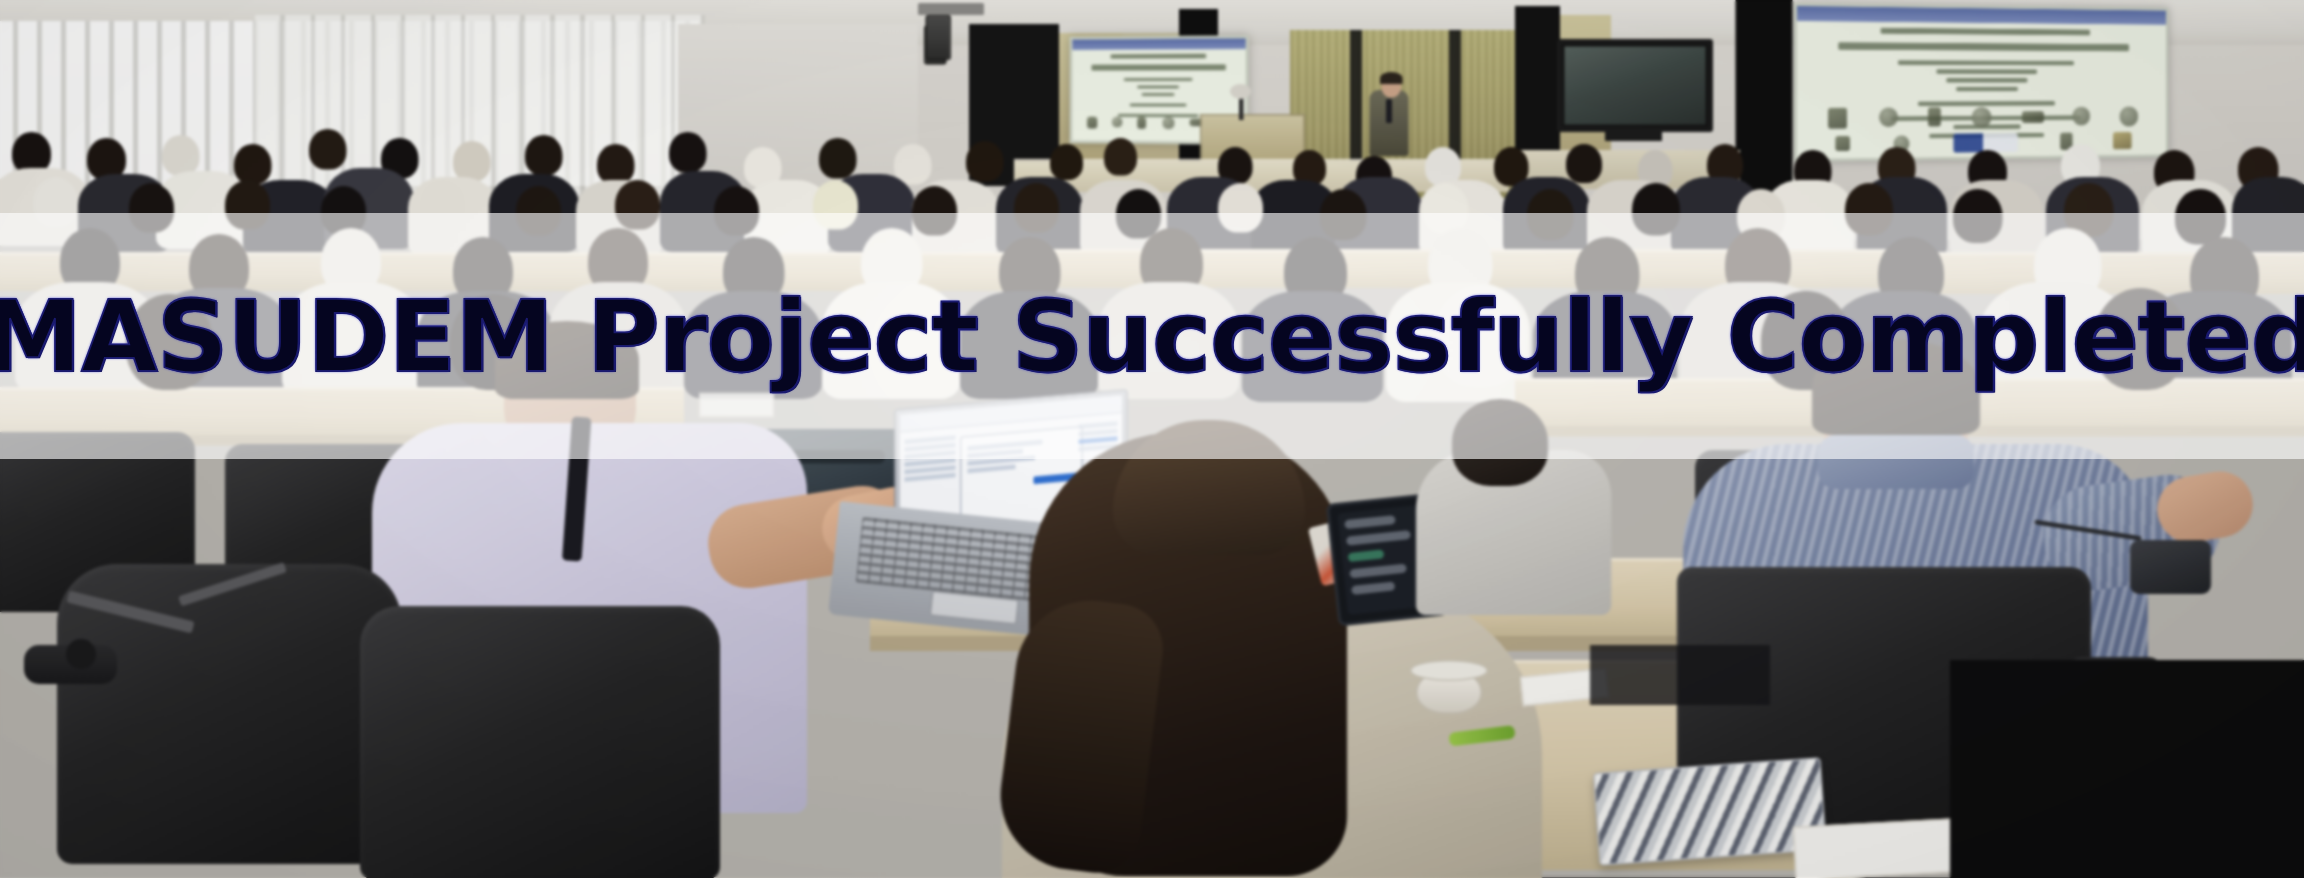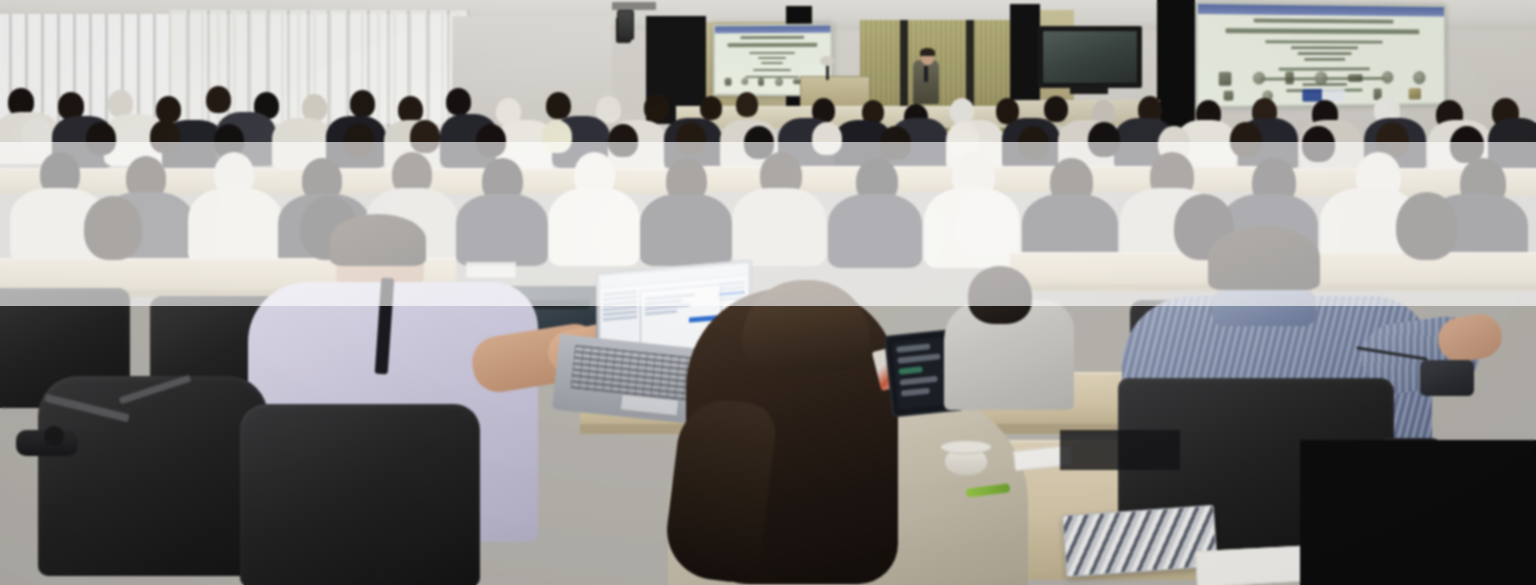--- a/index.html
+++ b/index.html
@@ -670,14 +670,15 @@
 
     <div style="position:absolute;inset:0;pointer-events:none;
                 background:
                   radial-gradient(ellipse at 50% 40%, rgba(255,255,255,.10) 0%, rgba(0,0,0,.18) 100%);
                 mix-blend-mode:multiply;opacity:.55;"></div>
     <div style="position:absolute;inset:0;pointer-events:none;backdrop-filter:blur(1.1px);"></div>
   </div>
 
   <div class="overlay-band"></div>
 
+  <div class="banner-title">MASUDEM Project Successfully Completed</div>
 
 </div>
 
 </body></html>

